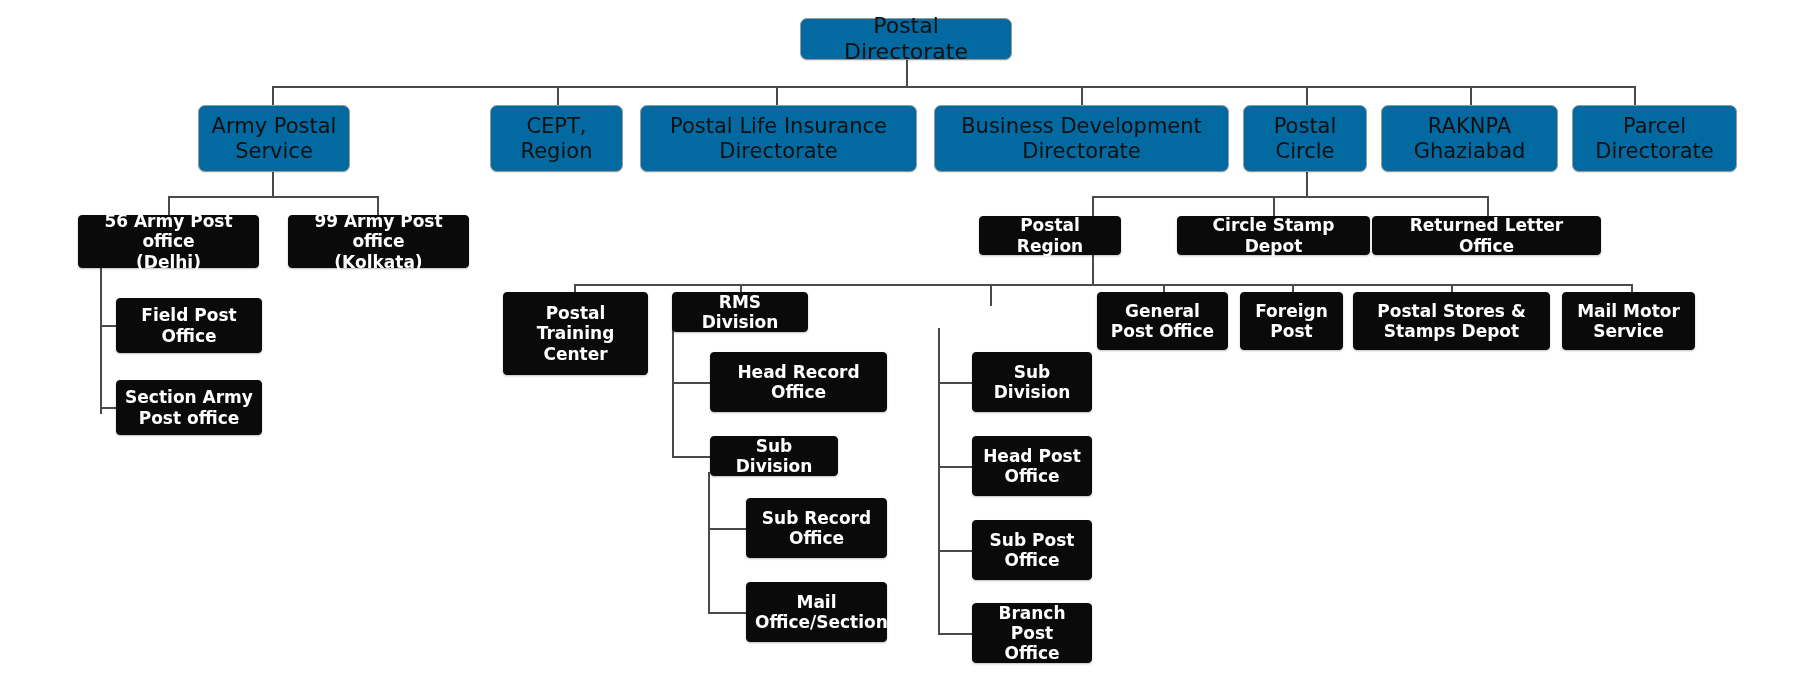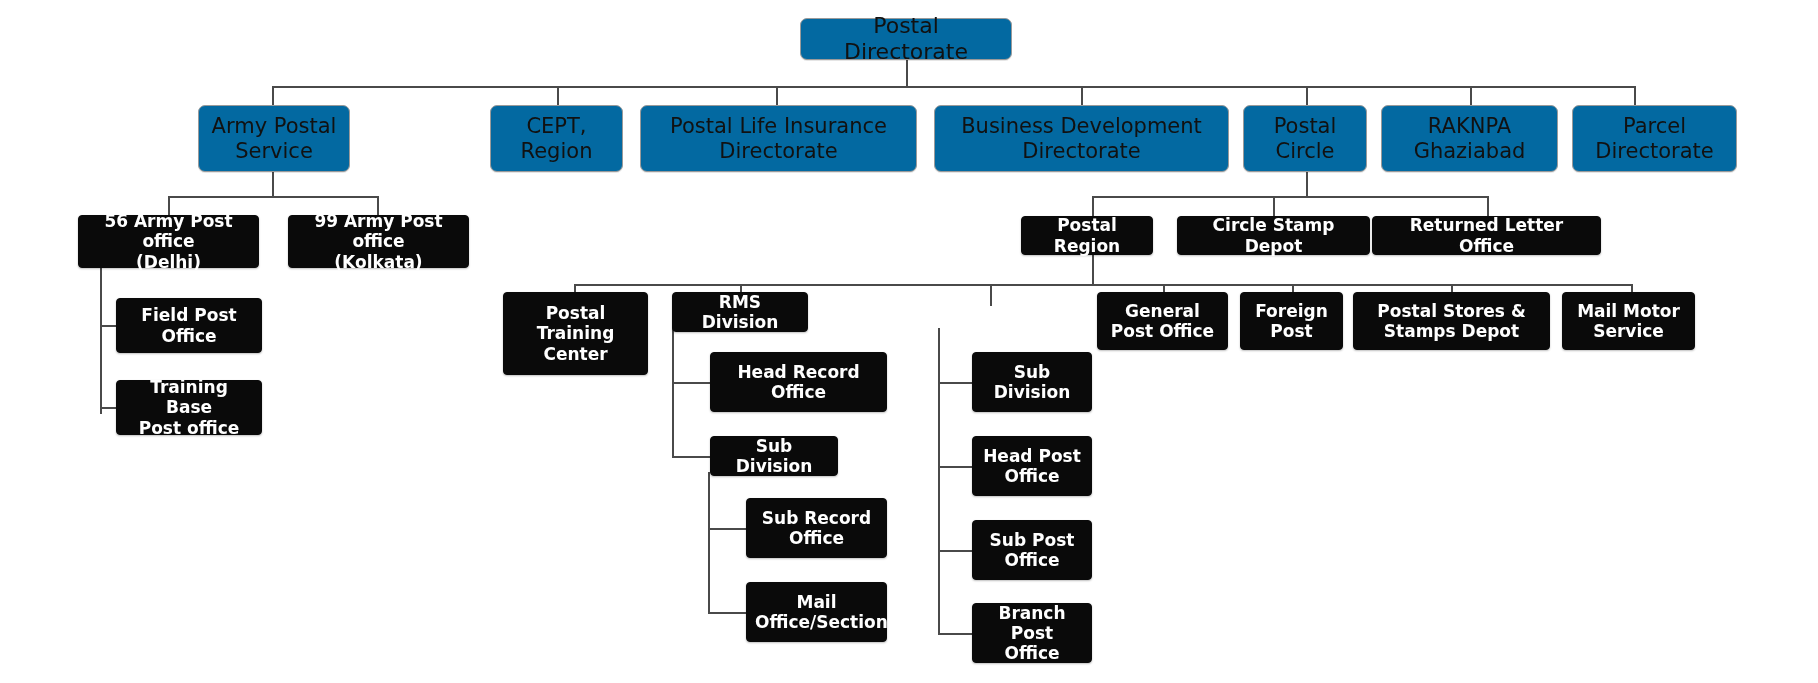--- a/index.html
+++ b/index.html
@@ -175,25 +175,25 @@
     <span>99 Army Post office
 (Kolkata)</span>
   </div>
 
   <div class="node dark" style="left:116px; top:298px; width:146px; height:55px;">
     <span>Field Post
 Office</span>
   </div>
 
   <div class="node dark" style="left:116px; top:380px; width:146px; height:55px;">
-    <span>Training Base
+    <span>Section Army
 Post office</span>
   </div>
 
-  <div class="node dark" style="left:1021px; top:216px; width:132px; height:39px;justify-content:flex-end;">
+  <div class="node dark" style="left:979px; top:216px; width:142px; height:39px;justify-content:flex-end;">
     <span>Postal Region</span>
   </div>
 
   <div class="node dark" style="left:1177px; top:216px; width:193px; height:39px;">
     <span>Circle Stamp Depot</span>
   </div>
 
   <div class="node dark" style="left:1372px; top:216px; width:229px; height:39px;">
     <span>Returned Letter Office</span>
   </div>

